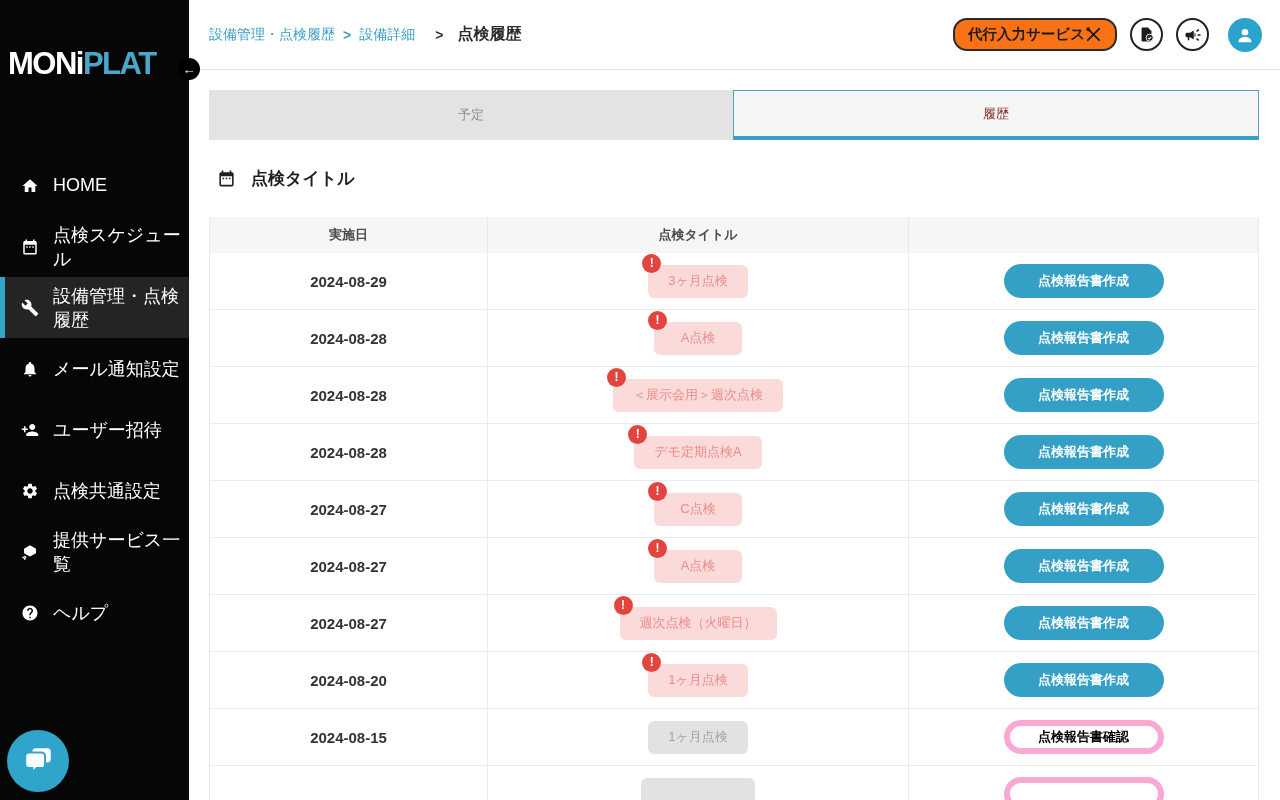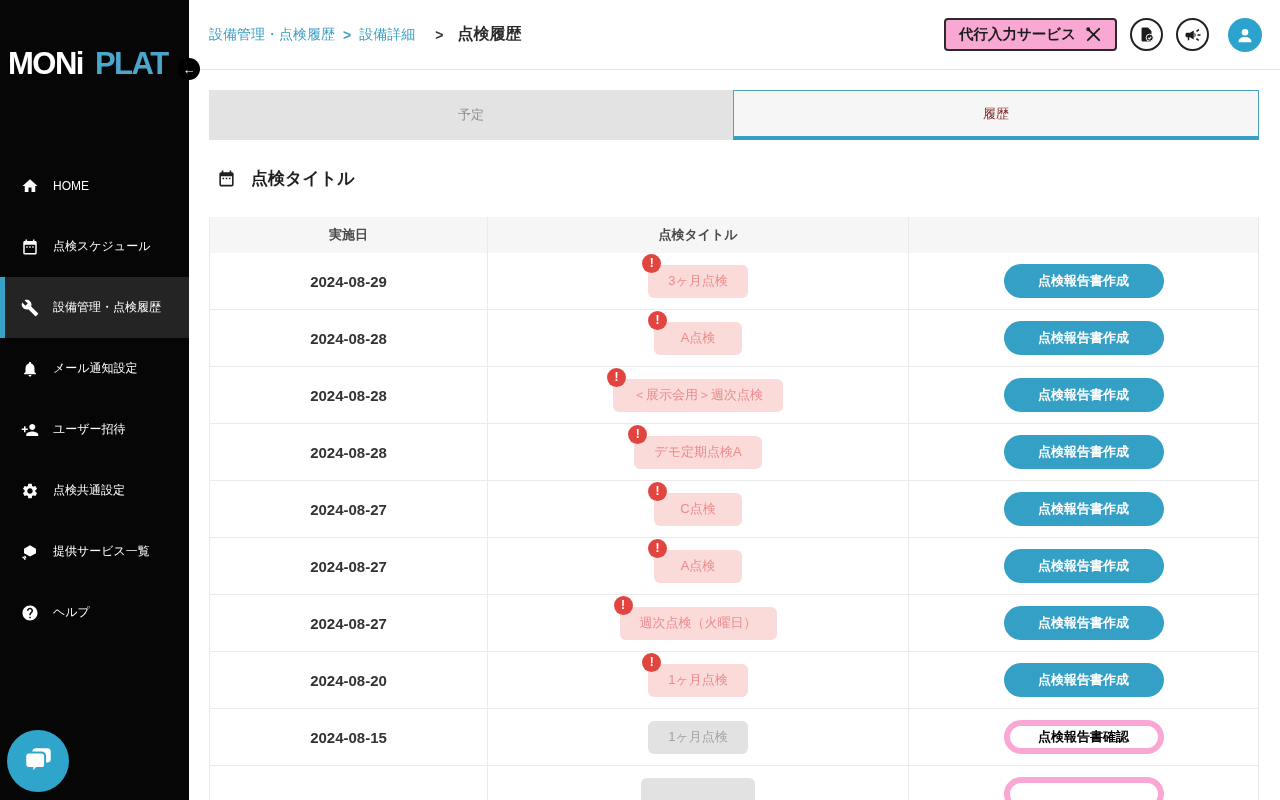--- a/index.html
+++ b/index.html
@@ -1,38 +1,38 @@
 <!DOCTYPE html>
 <html><head>
 <meta charset="utf-8">
 <style>
   * { margin:0; padding:0; box-sizing:border-box; }
   html,body { width:1280px; height:800px; overflow:hidden; font-family:"Liberation Sans",sans-serif; background:#fff; }
 
   
   .sidebar { position:fixed; left:0; top:0; width:189px; height:800px; background:#060606; z-index:5; }
   .logo { position:absolute; top:46px; left:8px; font-size:31px; font-weight:800; letter-spacing:-1.5px; color:#fff; white-space:nowrap; }
-  .logo .plat { color:#4aa6ca;margin-left:12px; }
+  .logo .plat { color:#4aa6ca; }
   .collapse-btn { position:fixed; left:178px; top:58px; width:22px; height:22px; border-radius:50%; background:#000; color:#fff; display:flex; align-items:center; justify-content:center; font-size:13px; z-index:20; cursor:pointer; }
   .nav { position:absolute; top:155px; left:0; width:189px; }
-  .nav-item { height:61px; display:flex; align-items:center; gap:14px; padding-left:21px; color:#fff; font-size:12px; cursor:pointer; }
+  .nav-item { height:61px; display:flex; align-items:center; gap:14px; padding-left:21px; color:#fff; font-size:18px; cursor:pointer; }
   .nav-item svg { flex:0 0 18px; }
   .nav-item.active { background:#242424; border-left:5px solid #37a3c6; padding-left:16px; }
   .chat-btn { position:fixed; left:7px; top:730px; width:62px; height:62px; border-radius:50%; background:#30a5cb; display:flex; align-items:center; justify-content:center; z-index:6; cursor:pointer; }
 
   
   .main { margin-left:189px; width:1091px; }
   .topbar { height:70px; border-bottom:1px solid #e4e4e4; display:flex; align-items:center; justify-content:space-between; padding:0 18px 0 20px; background:#fff; }
   .breadcrumb { display:flex; align-items:center; font-size:14px; }
   .crumb-link { color:#3b9ec2; cursor:pointer; }
   .crumb-sep1 { color:#3b9ec2; margin:0 8px; font-weight:bold; }
   .crumb-sep2 { color:#333; margin:0 14px 0 20px; font-weight:bold; }
   .crumb-current { color:#2b2b2b; font-size:16px; font-weight:bold; }
   .topbar-actions { display:flex; align-items:center; gap:13px; }
-  .proxy-btn { border:2px solid #2b2b2b; border-radius:4px; height:33px; padding:0 13px; display:flex; align-items:center; gap:9px; font-size:14.5px; font-weight:bold; color:#1c1c1c; background:#f9a8d4; cursor:pointer; }
+  .proxy-btn { border:2px solid #2b2b2b; border-radius:14px; height:33px; padding:0 13px; display:flex; align-items:center; font-size:14.5px; font-weight:bold; color:#1c1c1c; background:#f97316; cursor:pointer; }
   .icon-circle { width:33px; height:33px; border:2px solid #222; border-radius:50%; background:#fff; display:flex; align-items:center; justify-content:center; cursor:pointer; }
   .avatar { width:34px; height:34px; border-radius:50%; background:#2ba3cd; display:flex; align-items:center; justify-content:center; margin-left:6px; cursor:pointer; }
 
   .content { padding:20px 21px 0 20px; }
   .tabs { display:flex; height:50px; }
   .tab { flex:1; display:flex; align-items:center; justify-content:center; font-size:13px; cursor:pointer; }
   .tab.inactive { background:#e3e3e3; color:#8f8f8f; }
   .tab.active { background:#f5f6f5; color:#7f1d1d; border:1px solid #49a5c4; border-bottom:4px solid #35a0c4; }
 
   .section-title { margin-top:27px; display:flex; align-items:center; gap:15px; padding-left:8px; font-size:17px; font-weight:bold; color:#1f1f1f; }

